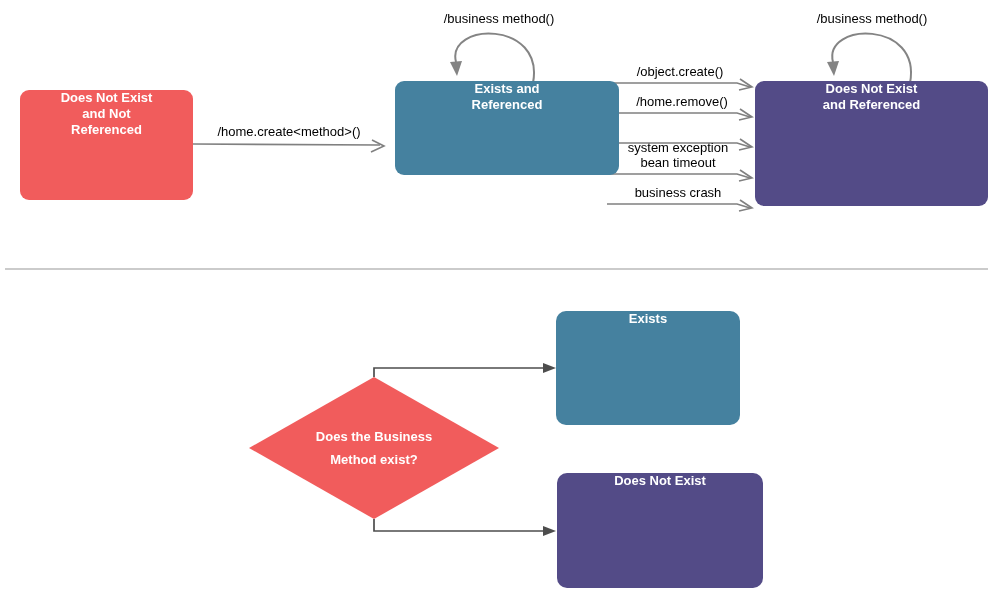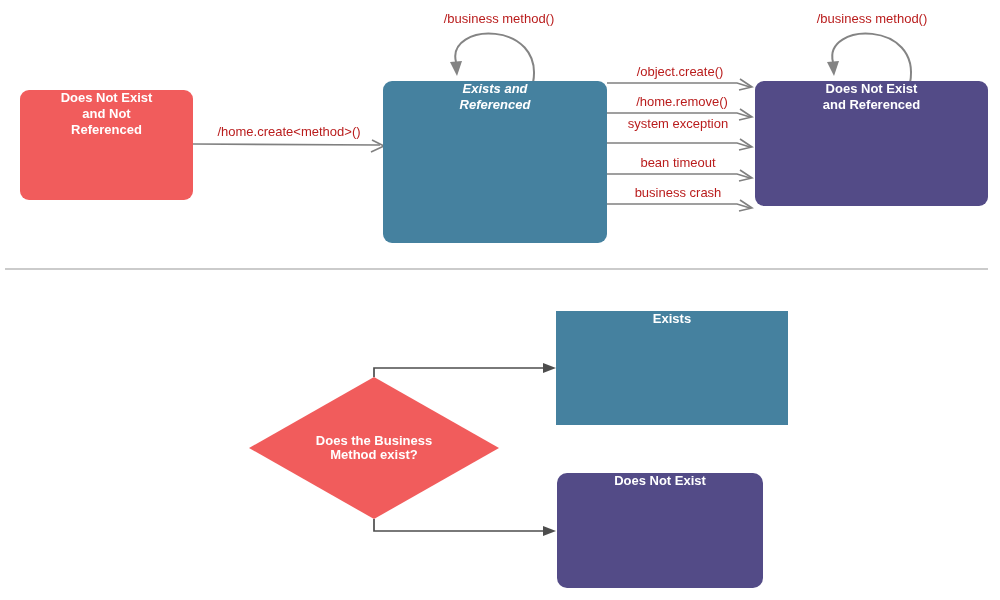--- a/index.html
+++ b/index.html
@@ -20,27 +20,27 @@
     text-align: center; white-space: pre-line;
     border-radius: 9px;
     box-sizing: border-box;
   }
   .node.red    { background: #f15c5c; }
   .node.blue   { background: #45819f; }
   .node.purple { background: #534b87; }
   .diamond-label {
     position: absolute; z-index: 2;
     display: flex; align-items: center; justify-content: center;
-    color: #ffffff; font-weight: bold; font-size: 13px; line-height: 14px;
+    color: #ffffff; font-weight: bold; font-size: 13px; line-height: 23px;
     text-align: center; white-space: pre-line;
   }
   .edge-label {
     position: absolute; z-index: 2;
     transform: translateX(-50%);
-    font-size: 13px; line-height: 16px; color: #b91c1c;
+    font-size: 13px; line-height: 16px; color: #000000;
     white-space: nowrap;
   }
 </style>
 </head>
 <body>
 
 <div class="canvas">
 
   <svg class="wires" width="1000" height="600" viewBox="0 0 1000 600">
 
@@ -78,50 +78,50 @@
     <path d="M374 519 L374 531 L543 531" fill="none" stroke="#4d4d4d" stroke-width="1.7"></path>
     <polygon points="543,526 543,536 556,531" fill="#4d4d4d"></polygon>
   </svg>
 
   <div class="node red" style="left:20px; top:90px; width:173px; height:110px;">
     <span>Does Not Exist
 and Not
 Referenced</span>
   </div>
 
-  <div class="node blue" style="left:383px; top:81px; width:224px; height:162px;font-style:italic;">
+  <div class="node blue" style="left:395px; top:81px; width:224px; height:94px;">
     <span>Exists and
 Referenced</span>
   </div>
 
   <div class="node purple" style="left:755px; top:81px; width:233px; height:125px;">
     <span>Does Not Exist
 and Referenced</span>
   </div>
 
   <div class="edge-label" style="left:289px; top:124px;">/home.create&lt;method&gt;()</div>
 
   <div class="edge-label" style="left:499px; top:11px;">/business method()</div>
 
   <div class="edge-label" style="left:872px; top:11px;">/business method()</div>
 
   <div class="edge-label" style="left:680px; top:64px;">/object.create()</div>
 
   <div class="edge-label" style="left:682px; top:94px;">/home.remove()</div>
 
-  <div class="edge-label" style="left:678px; top:116px;">system exception</div>
+  <div class="edge-label" style="left:678px; top:140px;">system exception</div>
 
   <div class="edge-label" style="left:678px; top:155px;">bean timeout</div>
 
   <div class="edge-label" style="left:678px; top:185px;">business crash</div>
 
   <div class="diamond-label" style="left:264px; top:424px; width:220px; height:48px;">Does the Business
 Method exist?</div>
 
-  <div class="node blue" style="left:556px; top:311px; width:232px; height:114px; border-radius:0;">
+  <div class="node blue" style="left:556px; top:311px; width:184px; height:114px; border-radius:10px;">
     <span>Exists</span>
   </div>
 
   <div class="node purple" style="left:557px; top:473px; width:206px; height:115px; border-radius:10px;">
     <span>Does Not Exist</span>
   </div>
 
 </div>
 
 </body></html>

